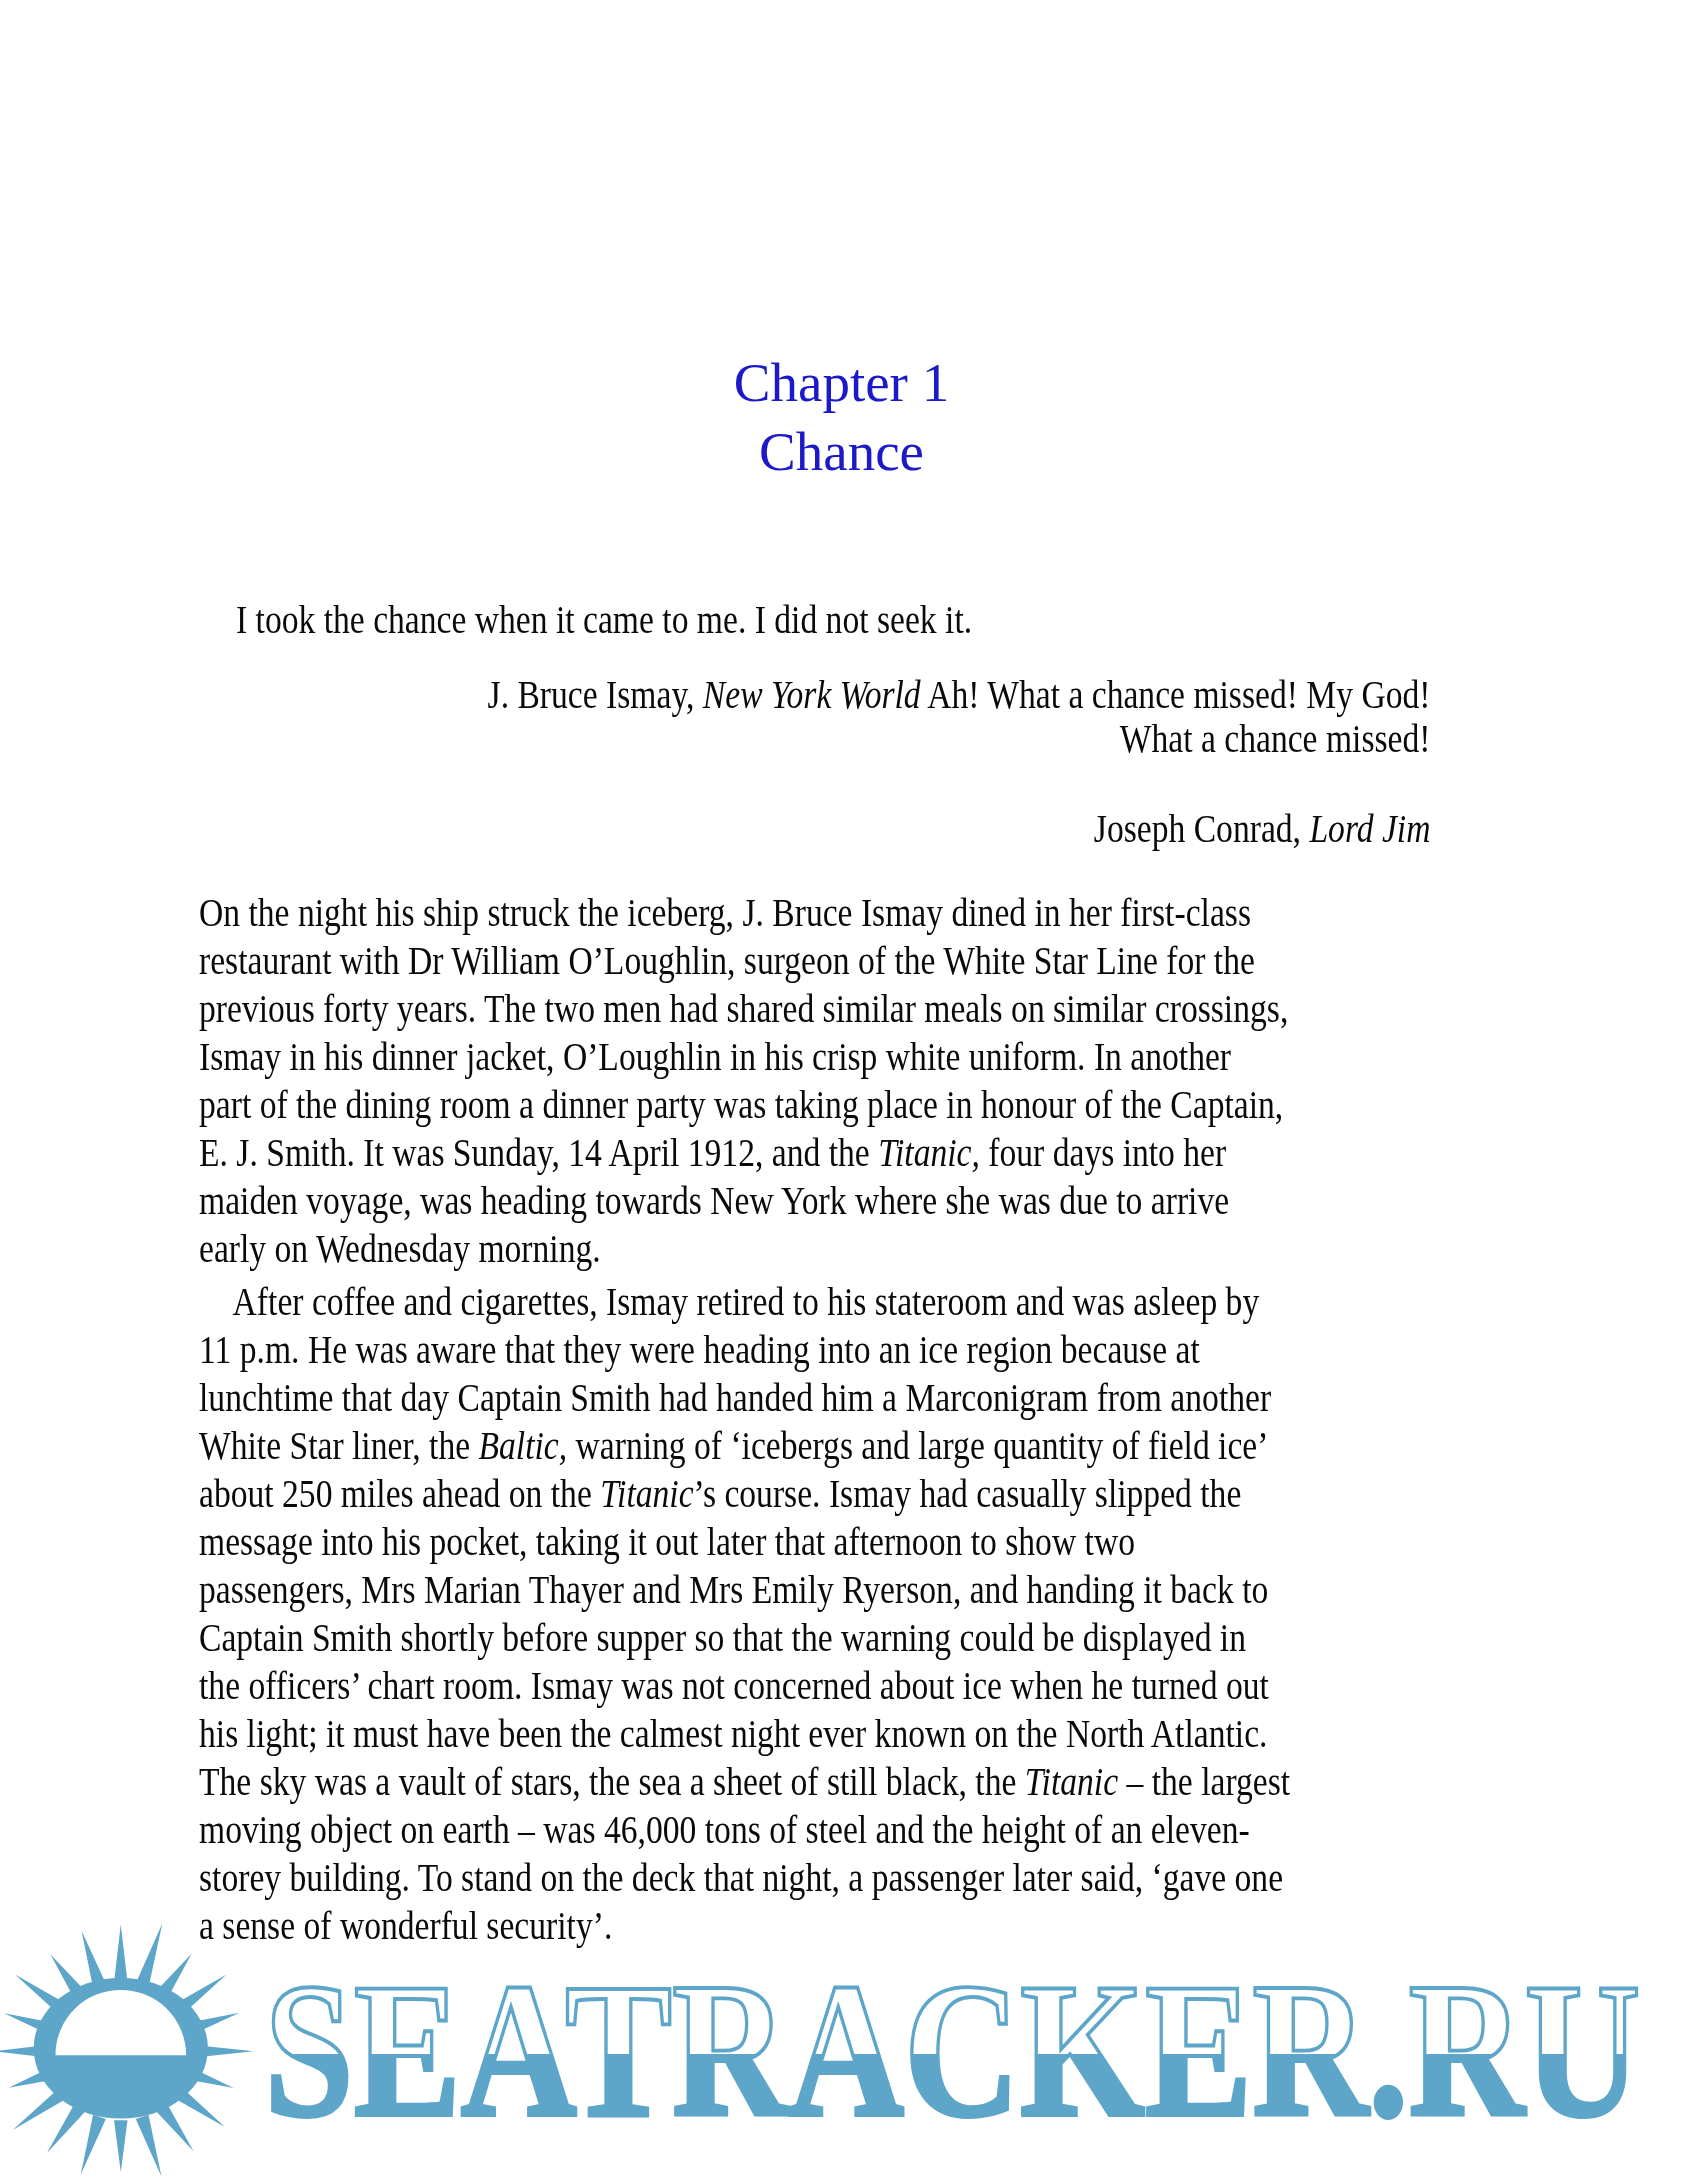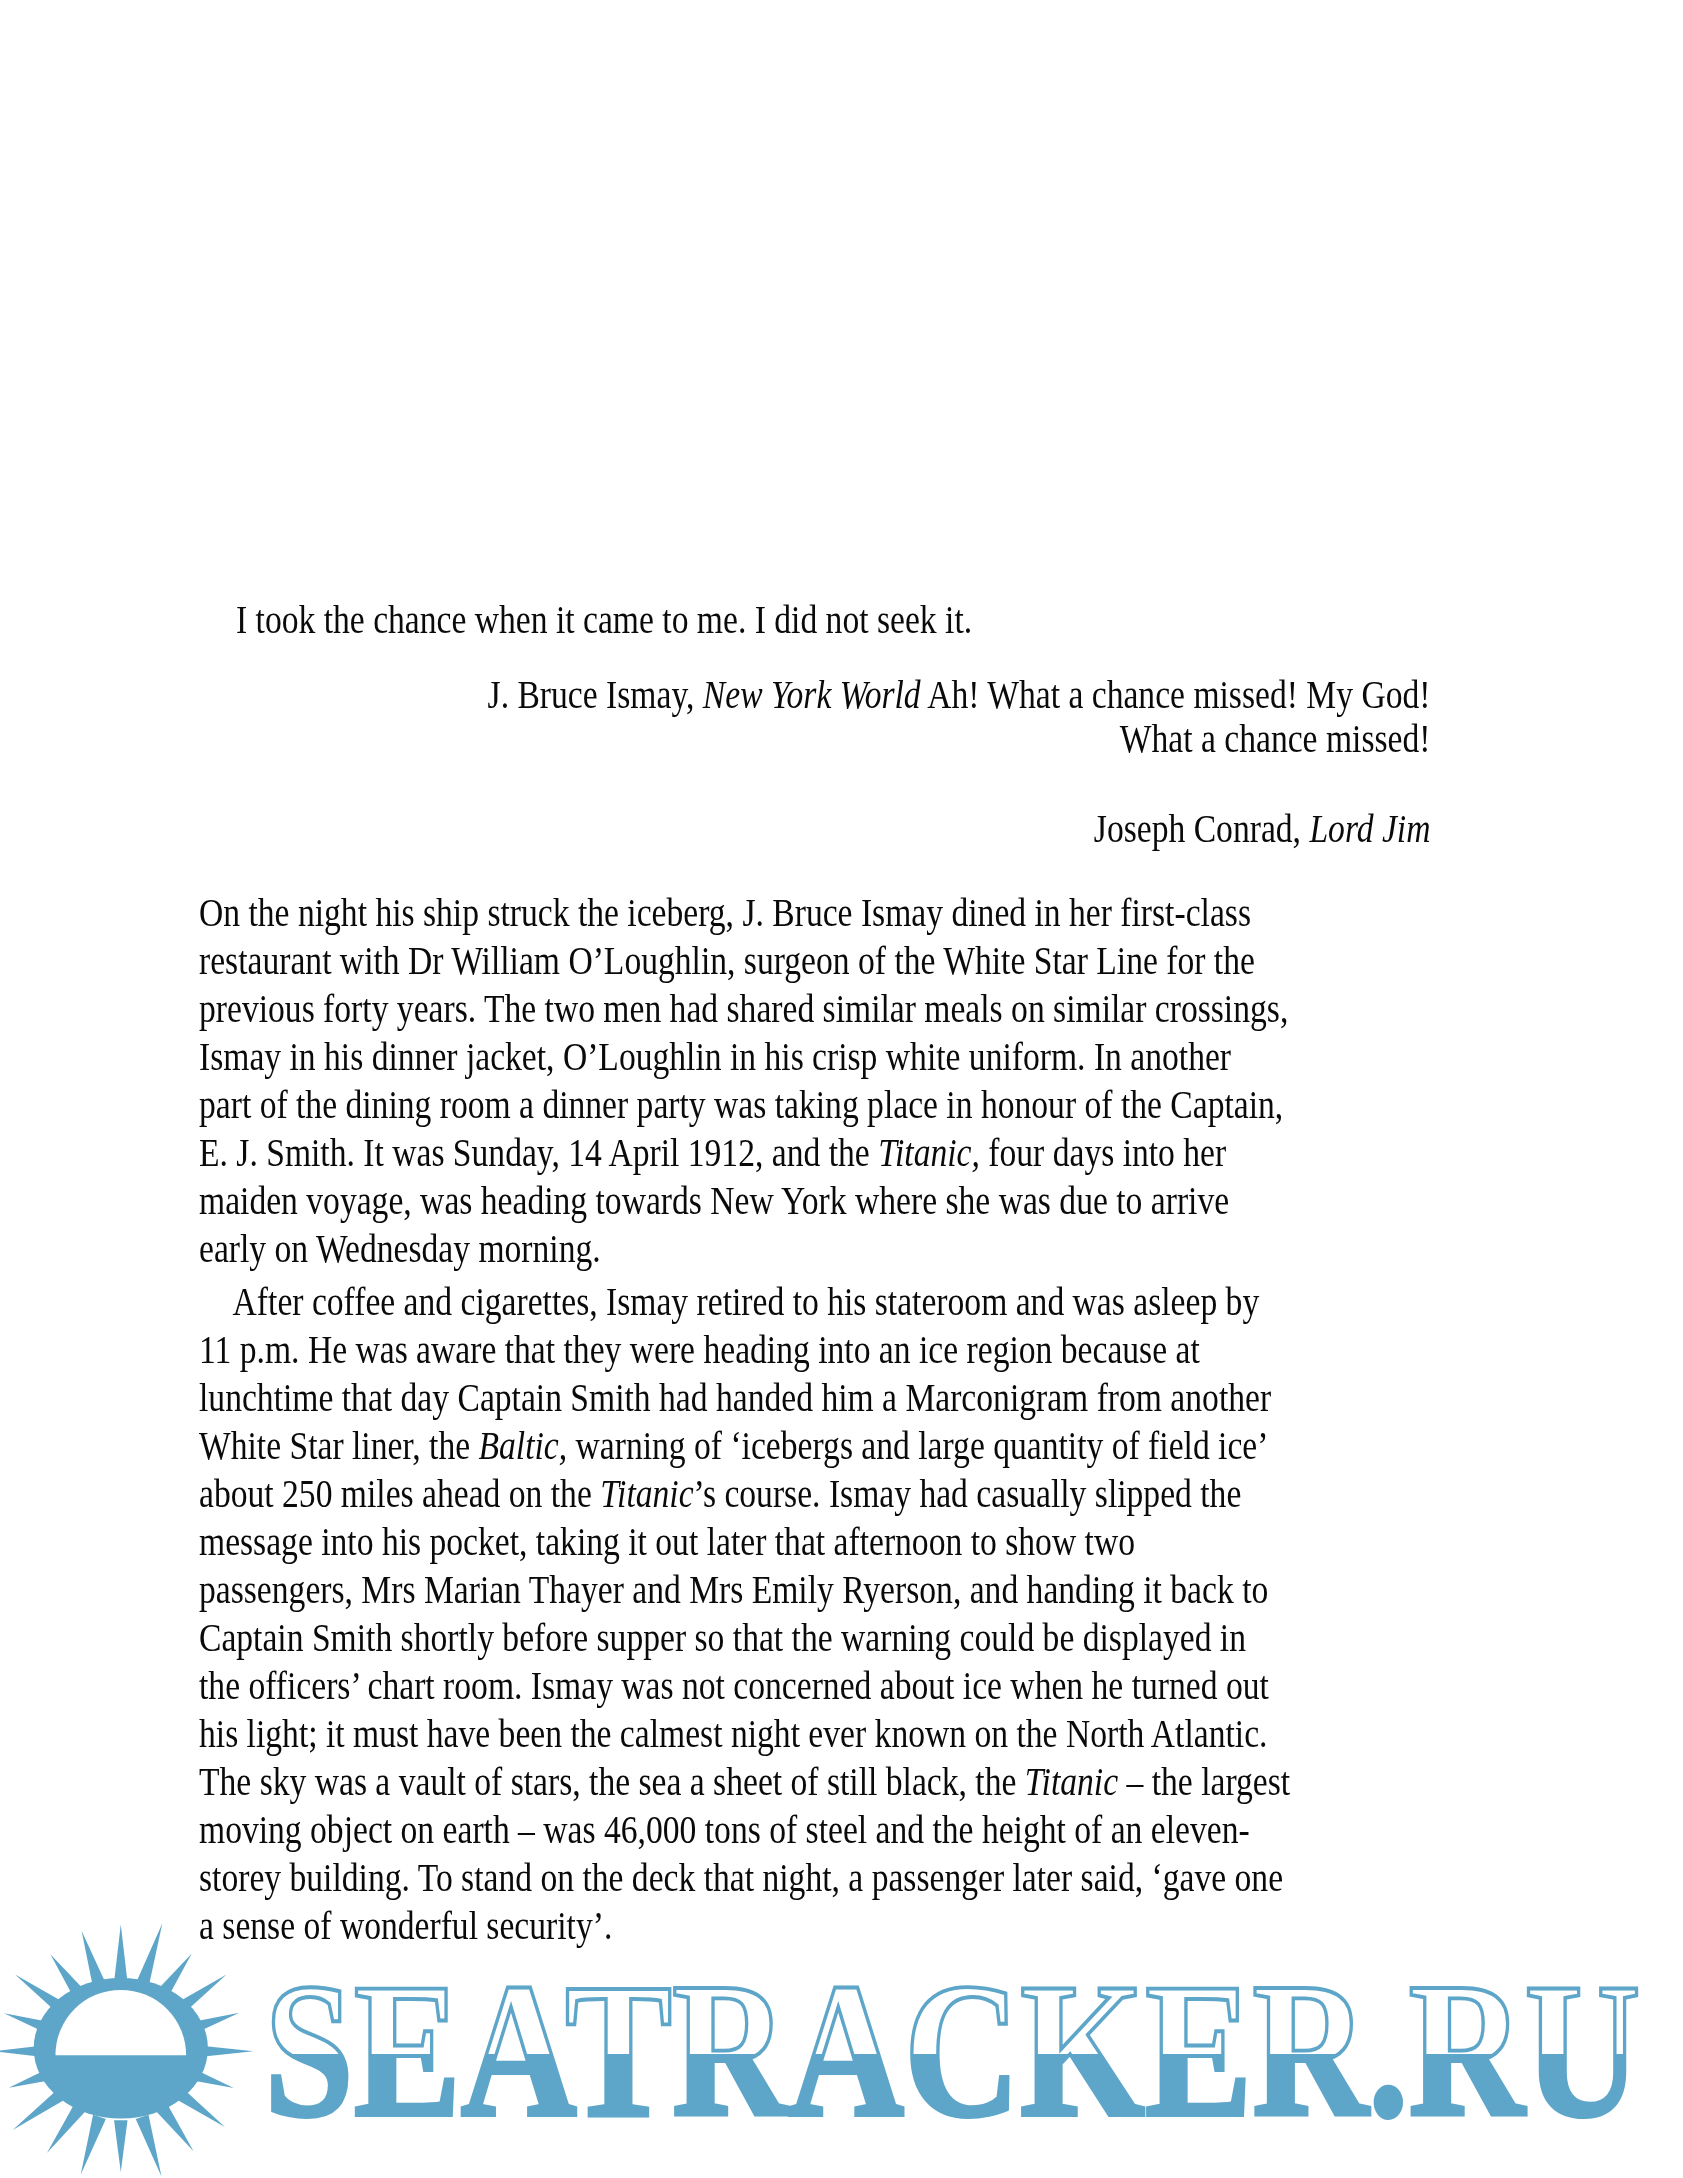--- a/index.html
+++ b/index.html
@@ -16,20 +16,24 @@
   .para{position:absolute;left:0;width:1466px}
   .bline{white-space:nowrap}
   .it{font-style:italic}
   .wm{position:absolute;left:0;top:0}
 </style>
 </head>
 <body>
 
 <div class="page">
 
+  <div class="title" id="chapter-title" style="color: rgb(27, 25, 200);">
+    <div>Chapter 1</div>
+    <div>Chance</div>
+  </div>
 
   <div id="content" style="color: rgb(10, 10, 10);">
       <div class="eline left" style="top: 596px; padding-left: 44px;"><span>I took the chance when it came to me. I did not seek it.</span></div>
       <div class="eline right" style="top: 671px;"><span>J. Bruce Ismay, </span><span class="it">New York World</span><span> Ah! What a chance missed! My God!</span></div>
       <div class="eline right" style="top: 715px;"><span>What a chance missed!</span></div>
       <div class="eline right" style="top: 805px;"><span>Joseph Conrad, </span><span class="it">Lord Jim</span></div>
       <div class="para" style="top: 889px;">
         <div class="bline"><span>On the night his ship struck the iceberg, J. Bruce Ismay dined in her first-class</span></div>
         <div class="bline"><span>restaurant with Dr William O’Loughlin, surgeon of the White Star Line for the</span></div>
         <div class="bline"><span>previous forty years. The two men had shared similar meals on similar crossings,</span></div>

